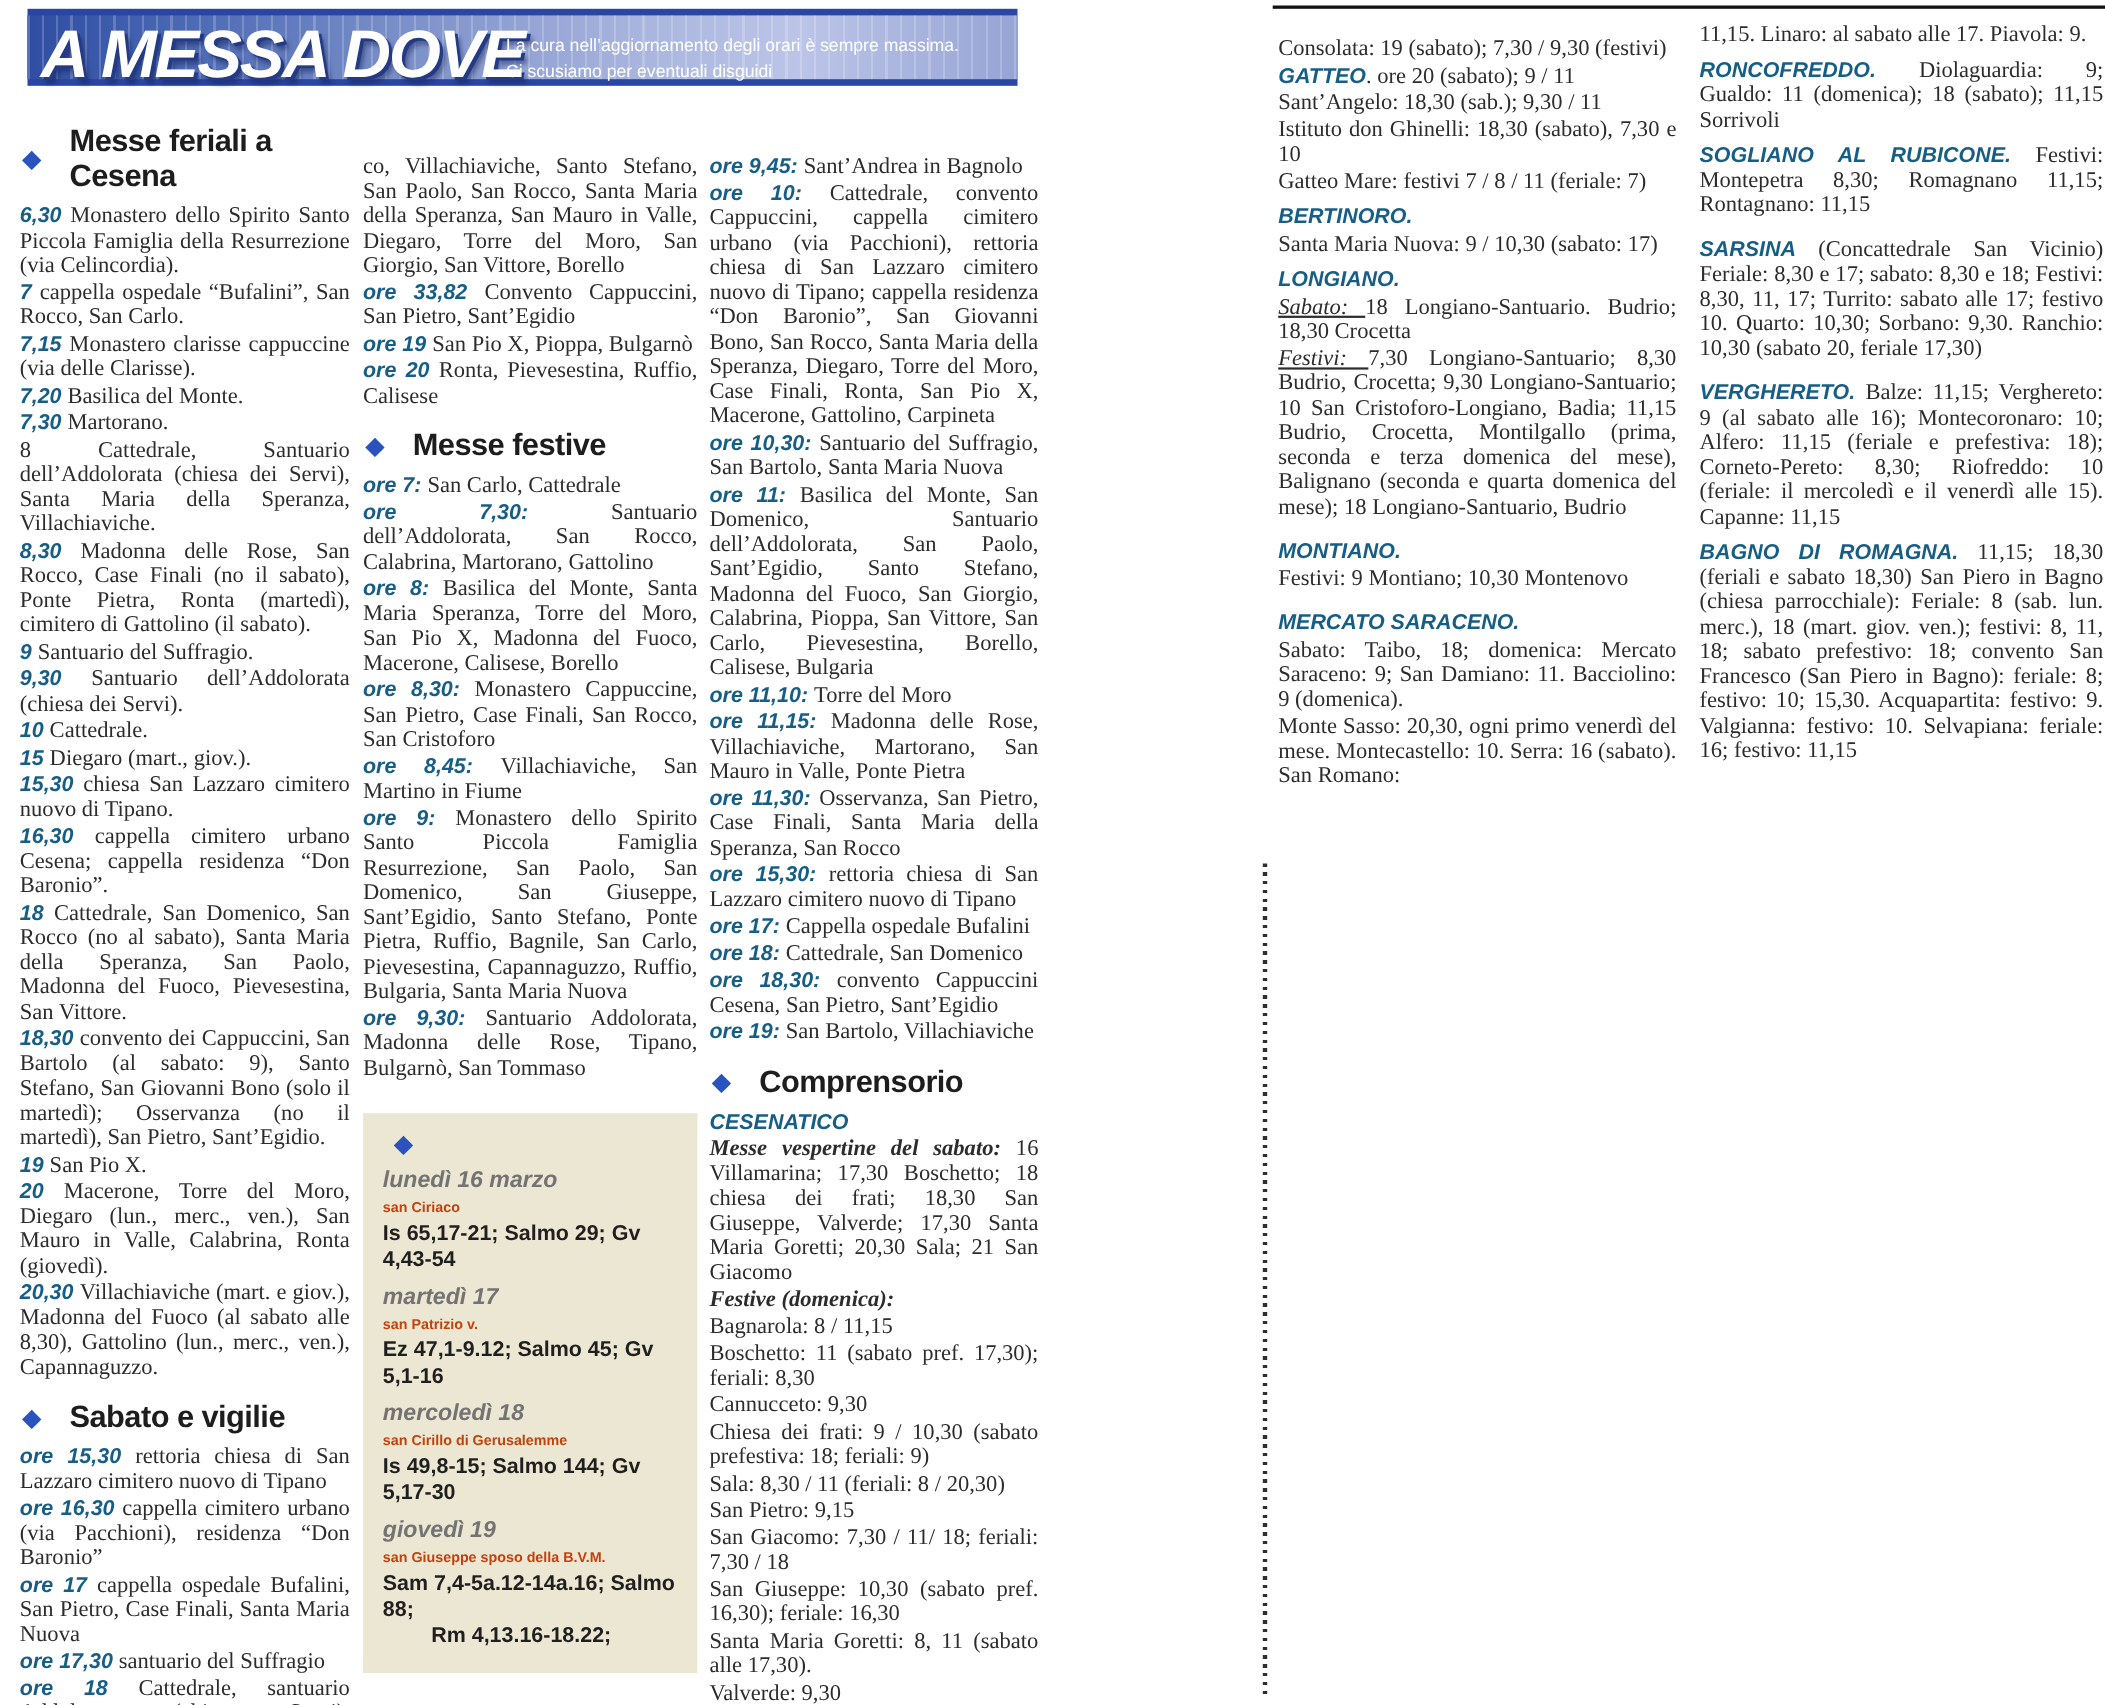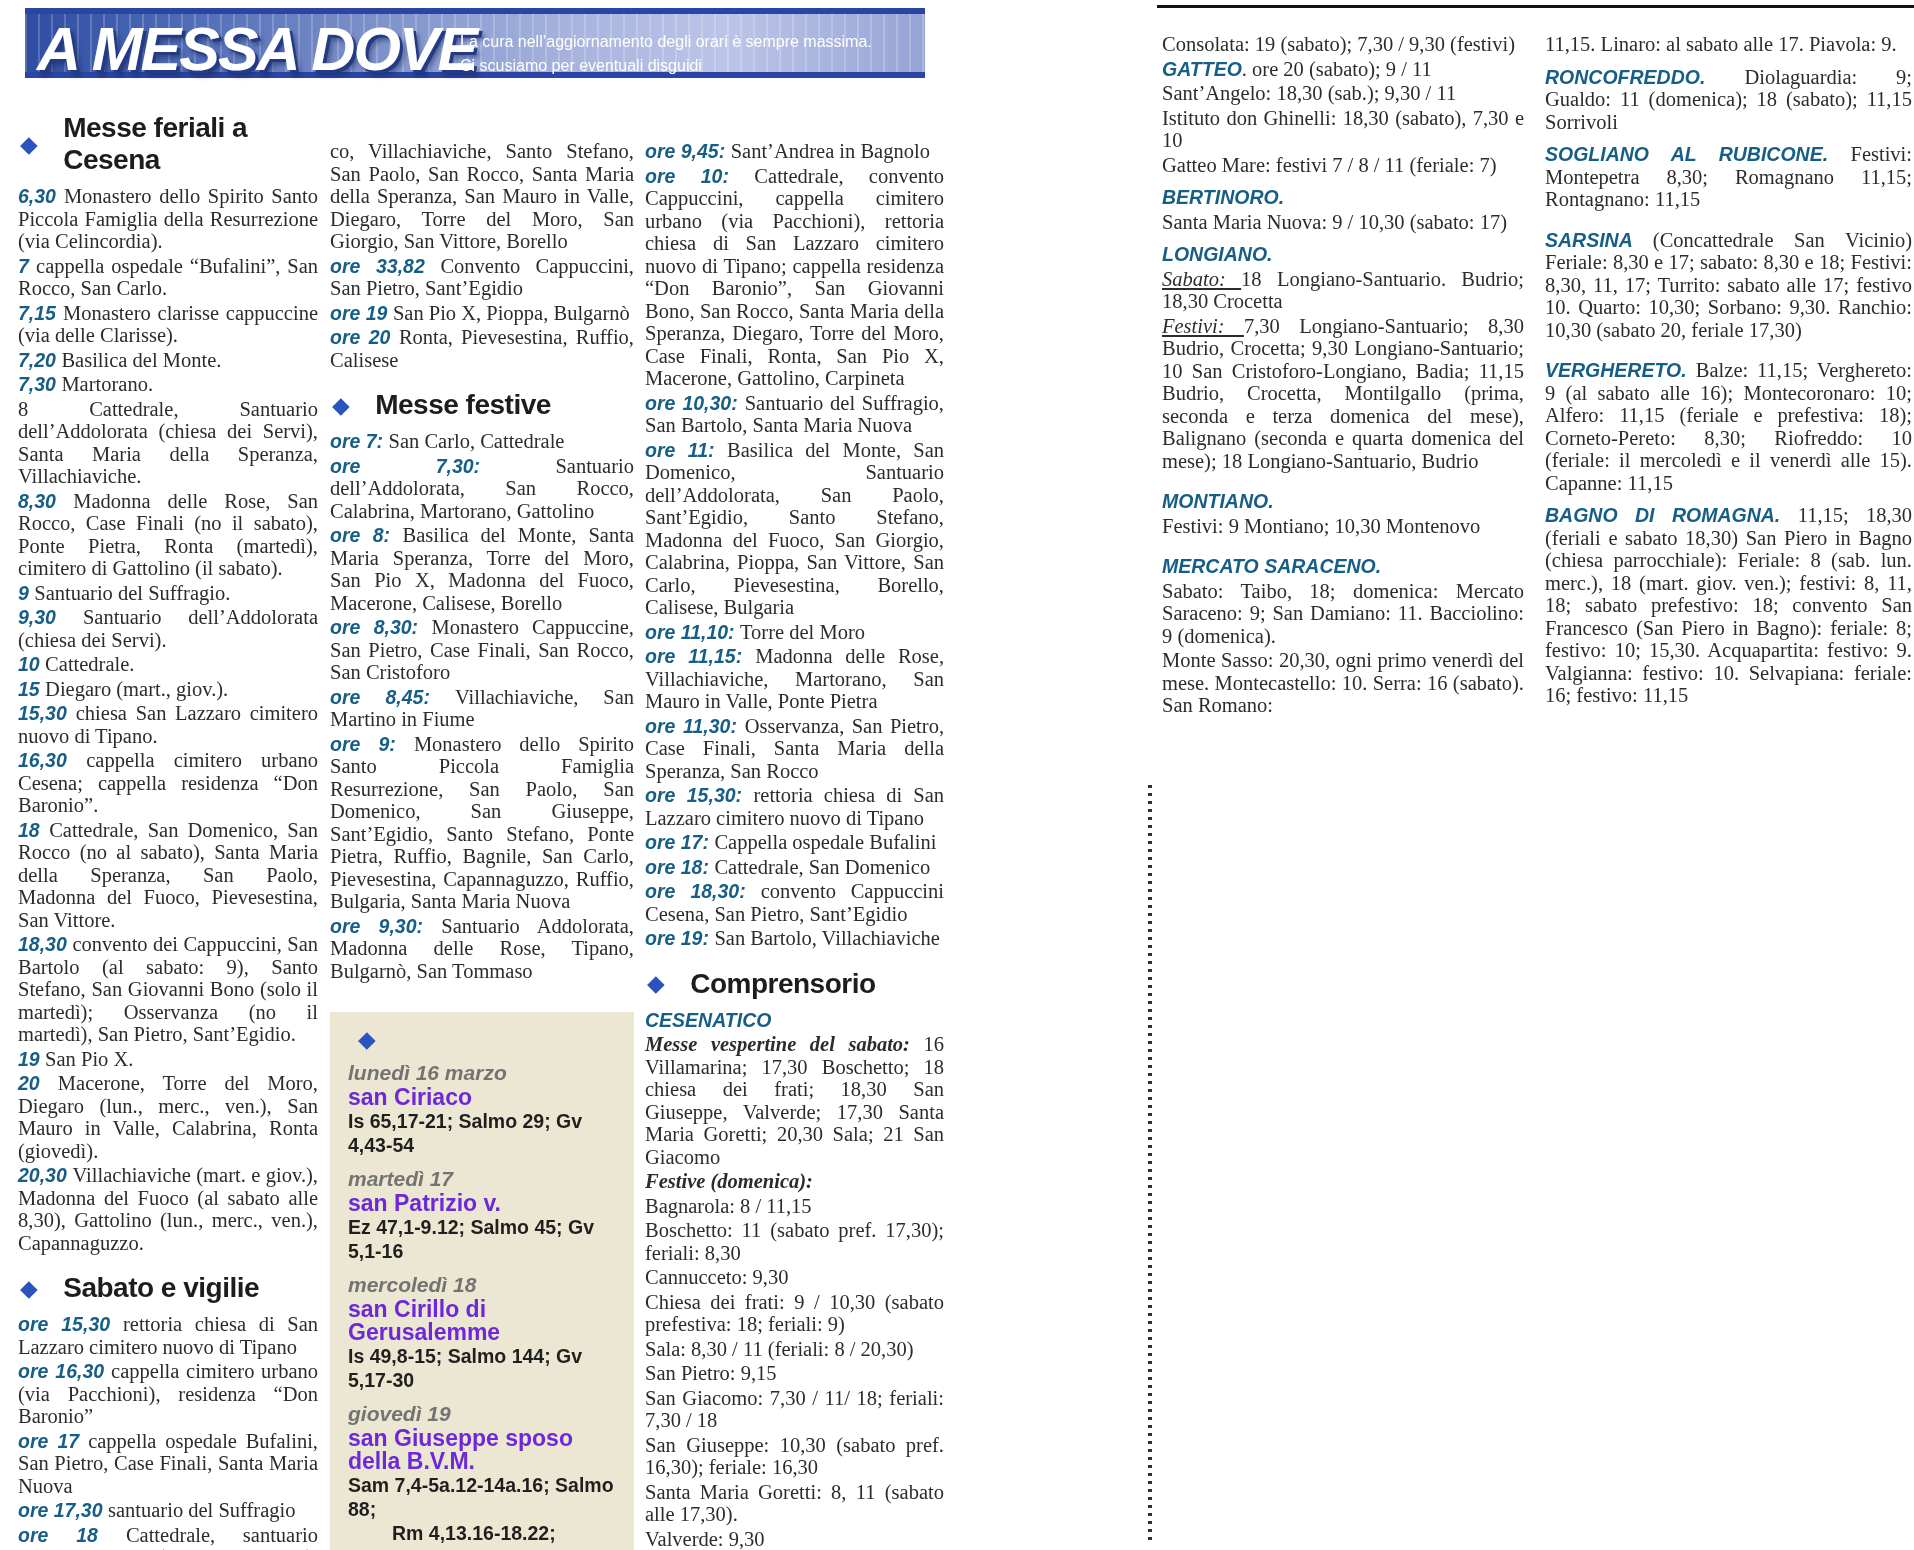--- a/index.html
+++ b/index.html
@@ -25,21 +25,21 @@
   .top-rule{position:absolute;left:1157px;top:5px;width:757px;height:3px;background:#121212;}
   .dotted-sep{position:absolute;left:1148px;top:785px;width:4px;height:758px;
     background-image:repeating-linear-gradient(to bottom,#2e2e2e 0 3px,transparent 3px 8px);}
 
   
   .col{position:absolute;}
   #col1{left:18px;top:112px;width:300px;}
   #col2{left:330px;top:140px;width:304px;}
   #col3{left:645px;top:140px;width:299px;}
   #col4{left:1162px;top:33px;width:362px;}
-  #col5{left:1545px;top:33px;width:367px;}
+  #col5{left:1545px;top:20px;width:367px;}
 
   .para{margin:0 0 2px 0;font-size:20.5px;line-height:22.5px;text-align:justify;}
   .para.g1{margin-top:10px;}
   .para.g2{margin-top:18px;}
   .sg-b{}
   .sg-t{font-family:"Liberation Sans","DejaVu Sans",sans-serif;font-weight:700;font-style:italic;
         color:#175E86;font-size:19.5px;}
   .sg-bs{font-weight:400;}
   .sg-is{font-style:italic;text-decoration:underline;}
   .sg-bis{font-weight:700;font-style:italic;}
@@ -50,21 +50,21 @@
   .col .sec-head:first-child{margin-top:0;}
   .diamond-icon{color:#2B53BE;font-size:23px;line-height:1;flex:0 0 auto;}
 
   
   .parola-box{margin-top:30px;background:#ECE7D2;padding:16px 18px 22px 18px;box-sizing:border-box;}
   .parola-box .sec-head{font-size:25px;margin:2px 0 8px 10px;gap:22px;}
   .parola-entry{margin-top:9px;}
   .parola-day{font-family:"Liberation Sans","DejaVu Sans",sans-serif;font-weight:700;
     font-style:italic;font-size:21px;color:#737373;line-height:26px;}
   .parola-saint{font-family:"Liberation Sans","DejaVu Sans",sans-serif;font-weight:700;
-    font-size:23px;color:#6d28d9;line-height:23px;}
+    font-size:13px;color:#c2410c;line-height:23px;}
   .parola-rd{font-family:"Liberation Sans","DejaVu Sans",sans-serif;font-weight:700;
     font-size:19.5px;color:#1f1f1f;line-height:24px;}
   .parola-rd.indent{padding-left:44px;}
 </style>
 </head>
 <body>
 
 <div class="page">
 
   <div class="banner">

